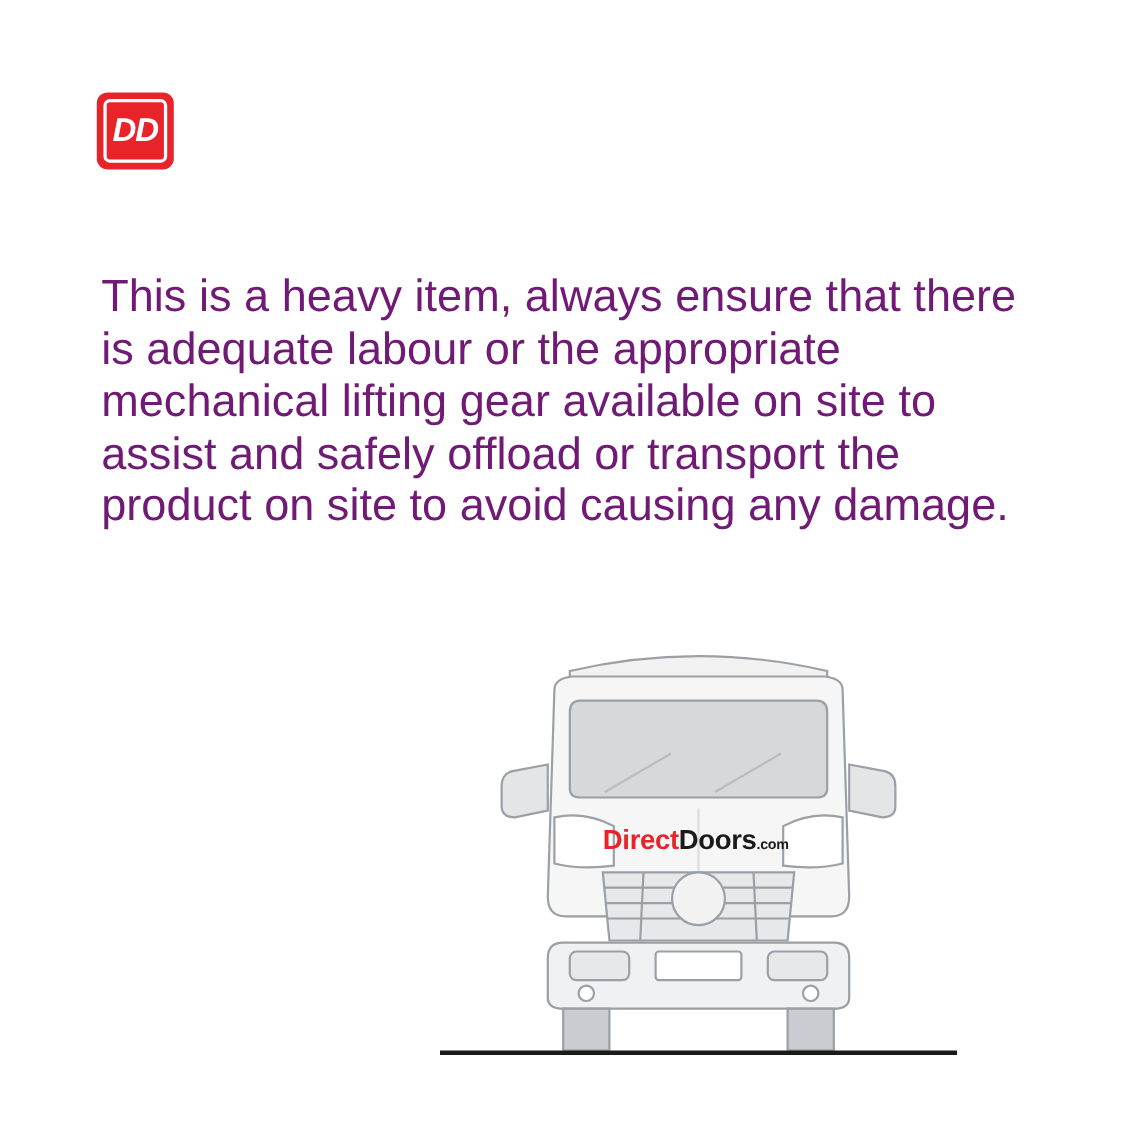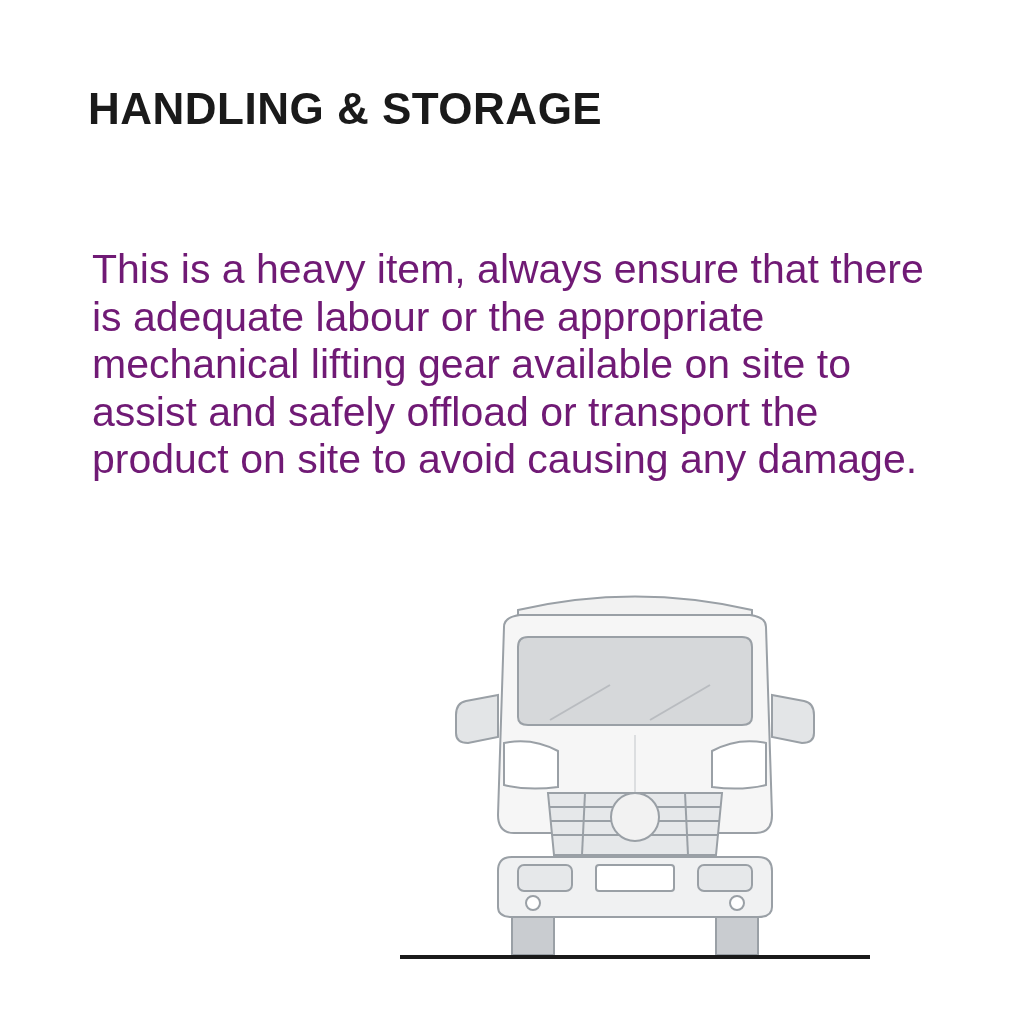--- a/index.html
+++ b/index.html
@@ -96,21 +96,24 @@
     letter-spacing: -0.3px;
   }
   .brand-direct { color: #e8242a; }
   .brand-doors { color: #1a1a1a; }
   .brand-com { color: #1a1a1a; font-size: 13px; }
 </style>
 </head>
 <body>
 
 <div class="header">
-  <div class="header-title">HANDLING &amp; STORAGE</div>
+  <div class="logo-badge">
+    <div class="inner-frame"></div>
+    <div class="logo-text">DD</div>
+  </div>
 </div>
 
 <div class="body-copy">This is a heavy item, always ensure that there is adequate labour or the appropriate mechanical lifting gear available on site to assist and safely offload or transport the product on site to avoid causing any damage.</div>
 
 <div class="van-wrap">
   <svg class="van-svg" width="470" height="420" viewBox="0 0 470 420">
 
     <path d="M118 45 Q235 18 352 45 L352 62 L118 62 Z" fill="#f2f2f2" stroke="#9aa0a6" stroke-width="2"></path>
 
     <path d="M104 62 Q104 52 120 50 L350 50 Q366 52 366 62 L372 250 Q372 268 356 268 L114 268 Q98 268 98 250 Z" fill="#f6f6f6" stroke="#9aa0a6" stroke-width="2"></path>
@@ -144,13 +147,16 @@
     <rect x="298" y="300" width="54" height="26" rx="6" fill="#e6e8ea" stroke="#9aa0a6" stroke-width="2"></rect>
     <circle cx="133" cy="338" r="7" fill="#ffffff" stroke="#9aa0a6" stroke-width="2"></circle>
     <circle cx="337" cy="338" r="7" fill="#ffffff" stroke="#9aa0a6" stroke-width="2"></circle>
 
     <rect x="112" y="352" width="42" height="38" fill="#c9ccd0" stroke="#9aa0a6" stroke-width="2"></rect>
     <rect x="316" y="352" width="42" height="38" fill="#c9ccd0" stroke="#9aa0a6" stroke-width="2"></rect>
 
     <line x1="0" y1="392" x2="470" y2="392" stroke="#1a1a1a" stroke-width="4"></line>
   </svg>
 
+  <div class="brand-overlay">
+    <span class="brand-direct">Direct</span><span class="brand-doors">Doors</span><span class="brand-com">.com</span>
+  </div>
 </div>
 
 </body></html>

